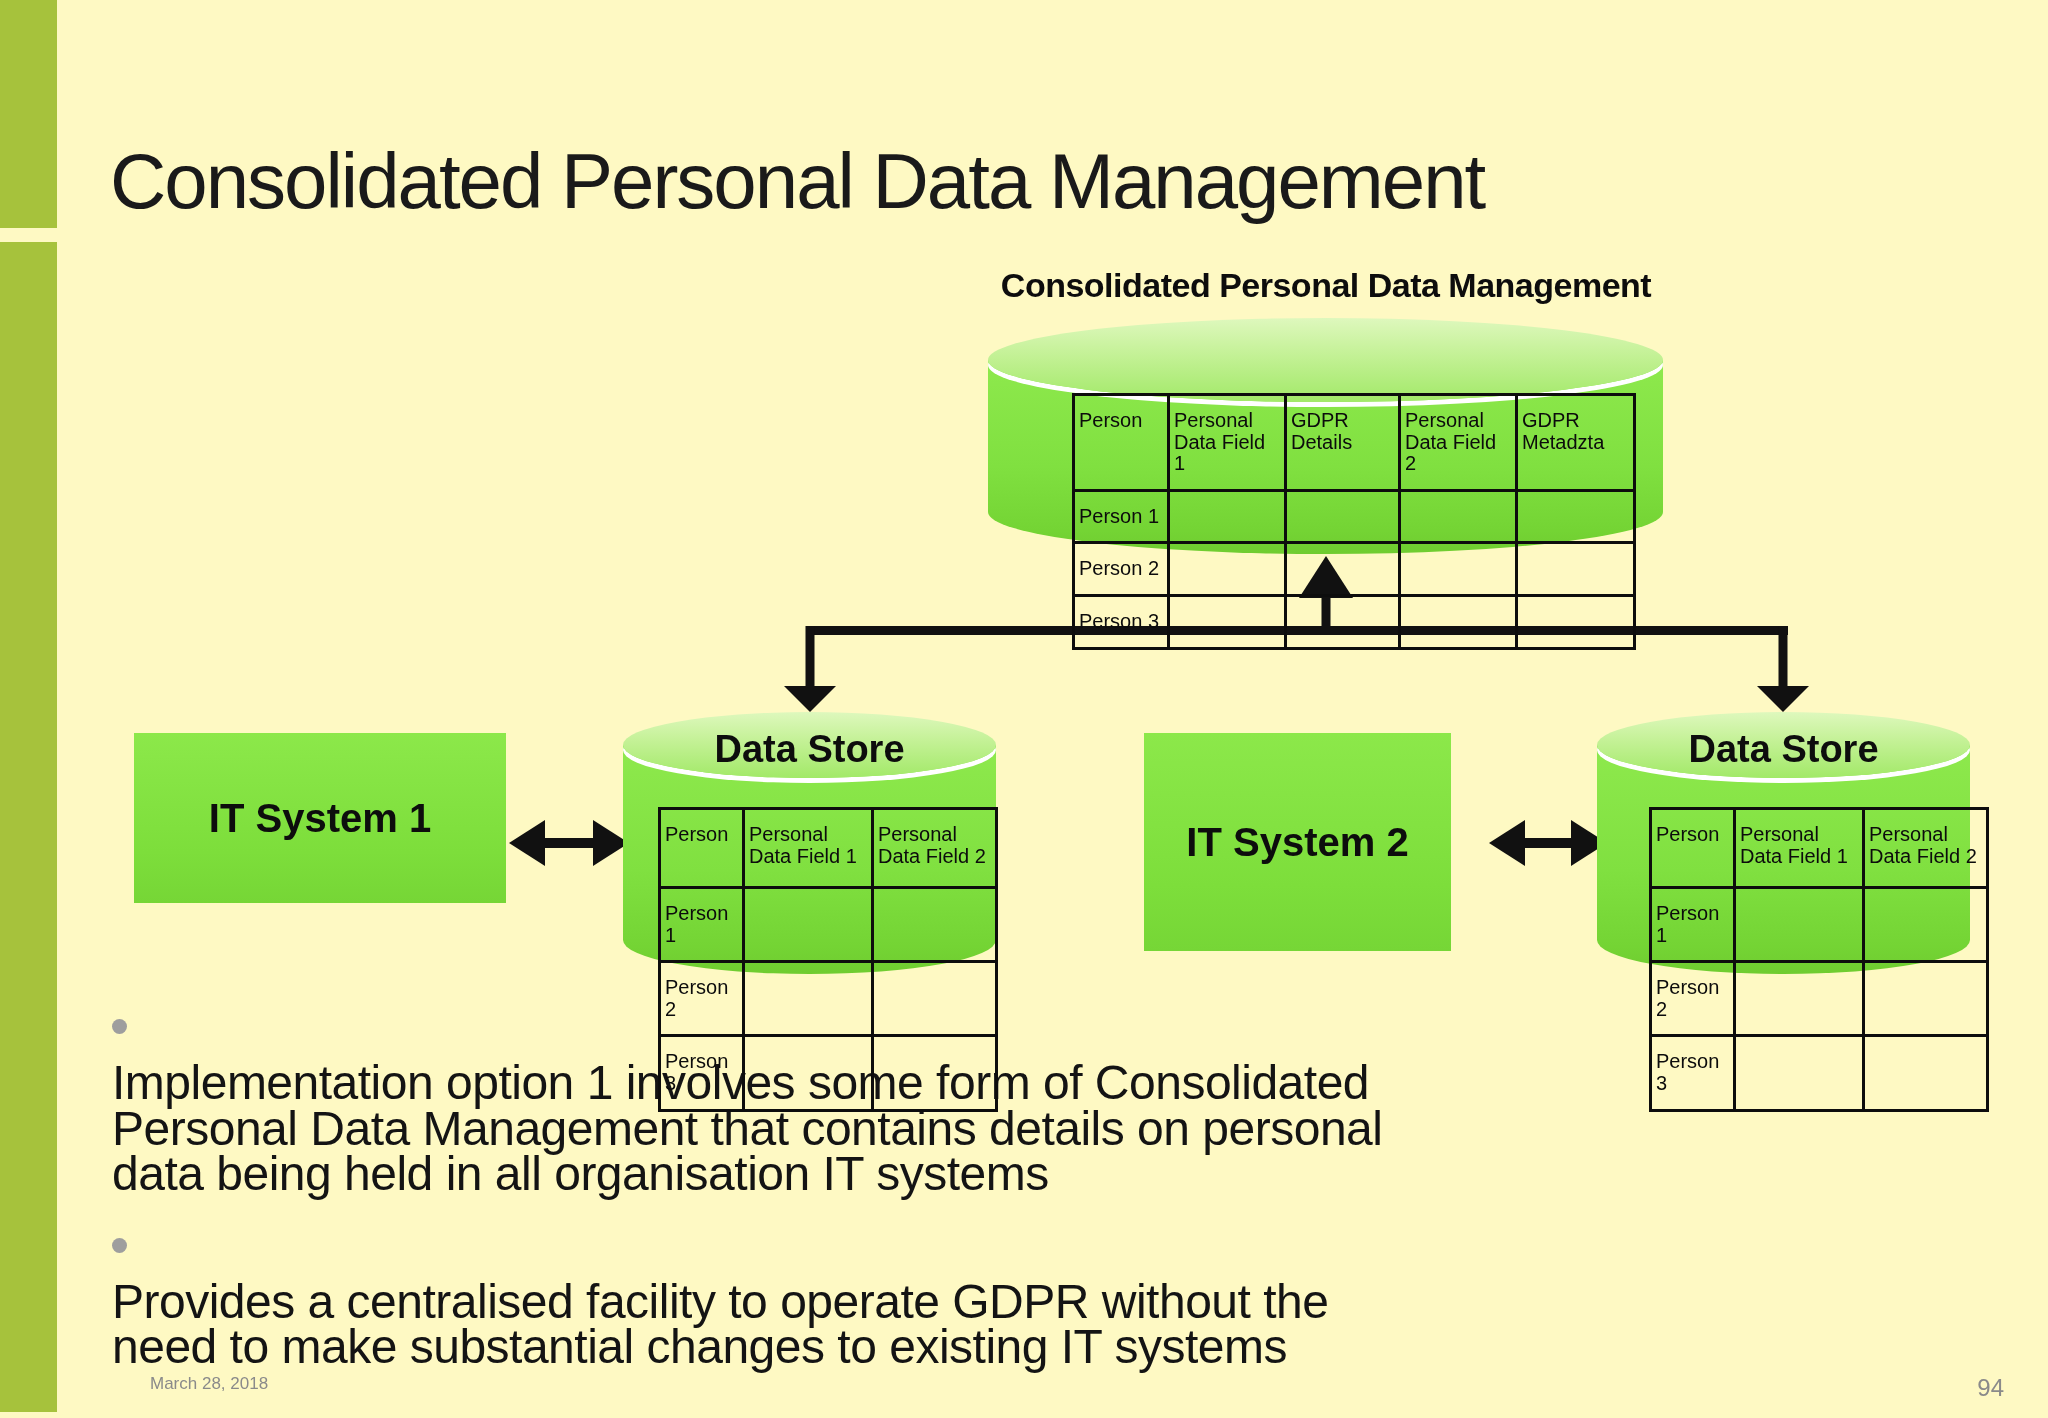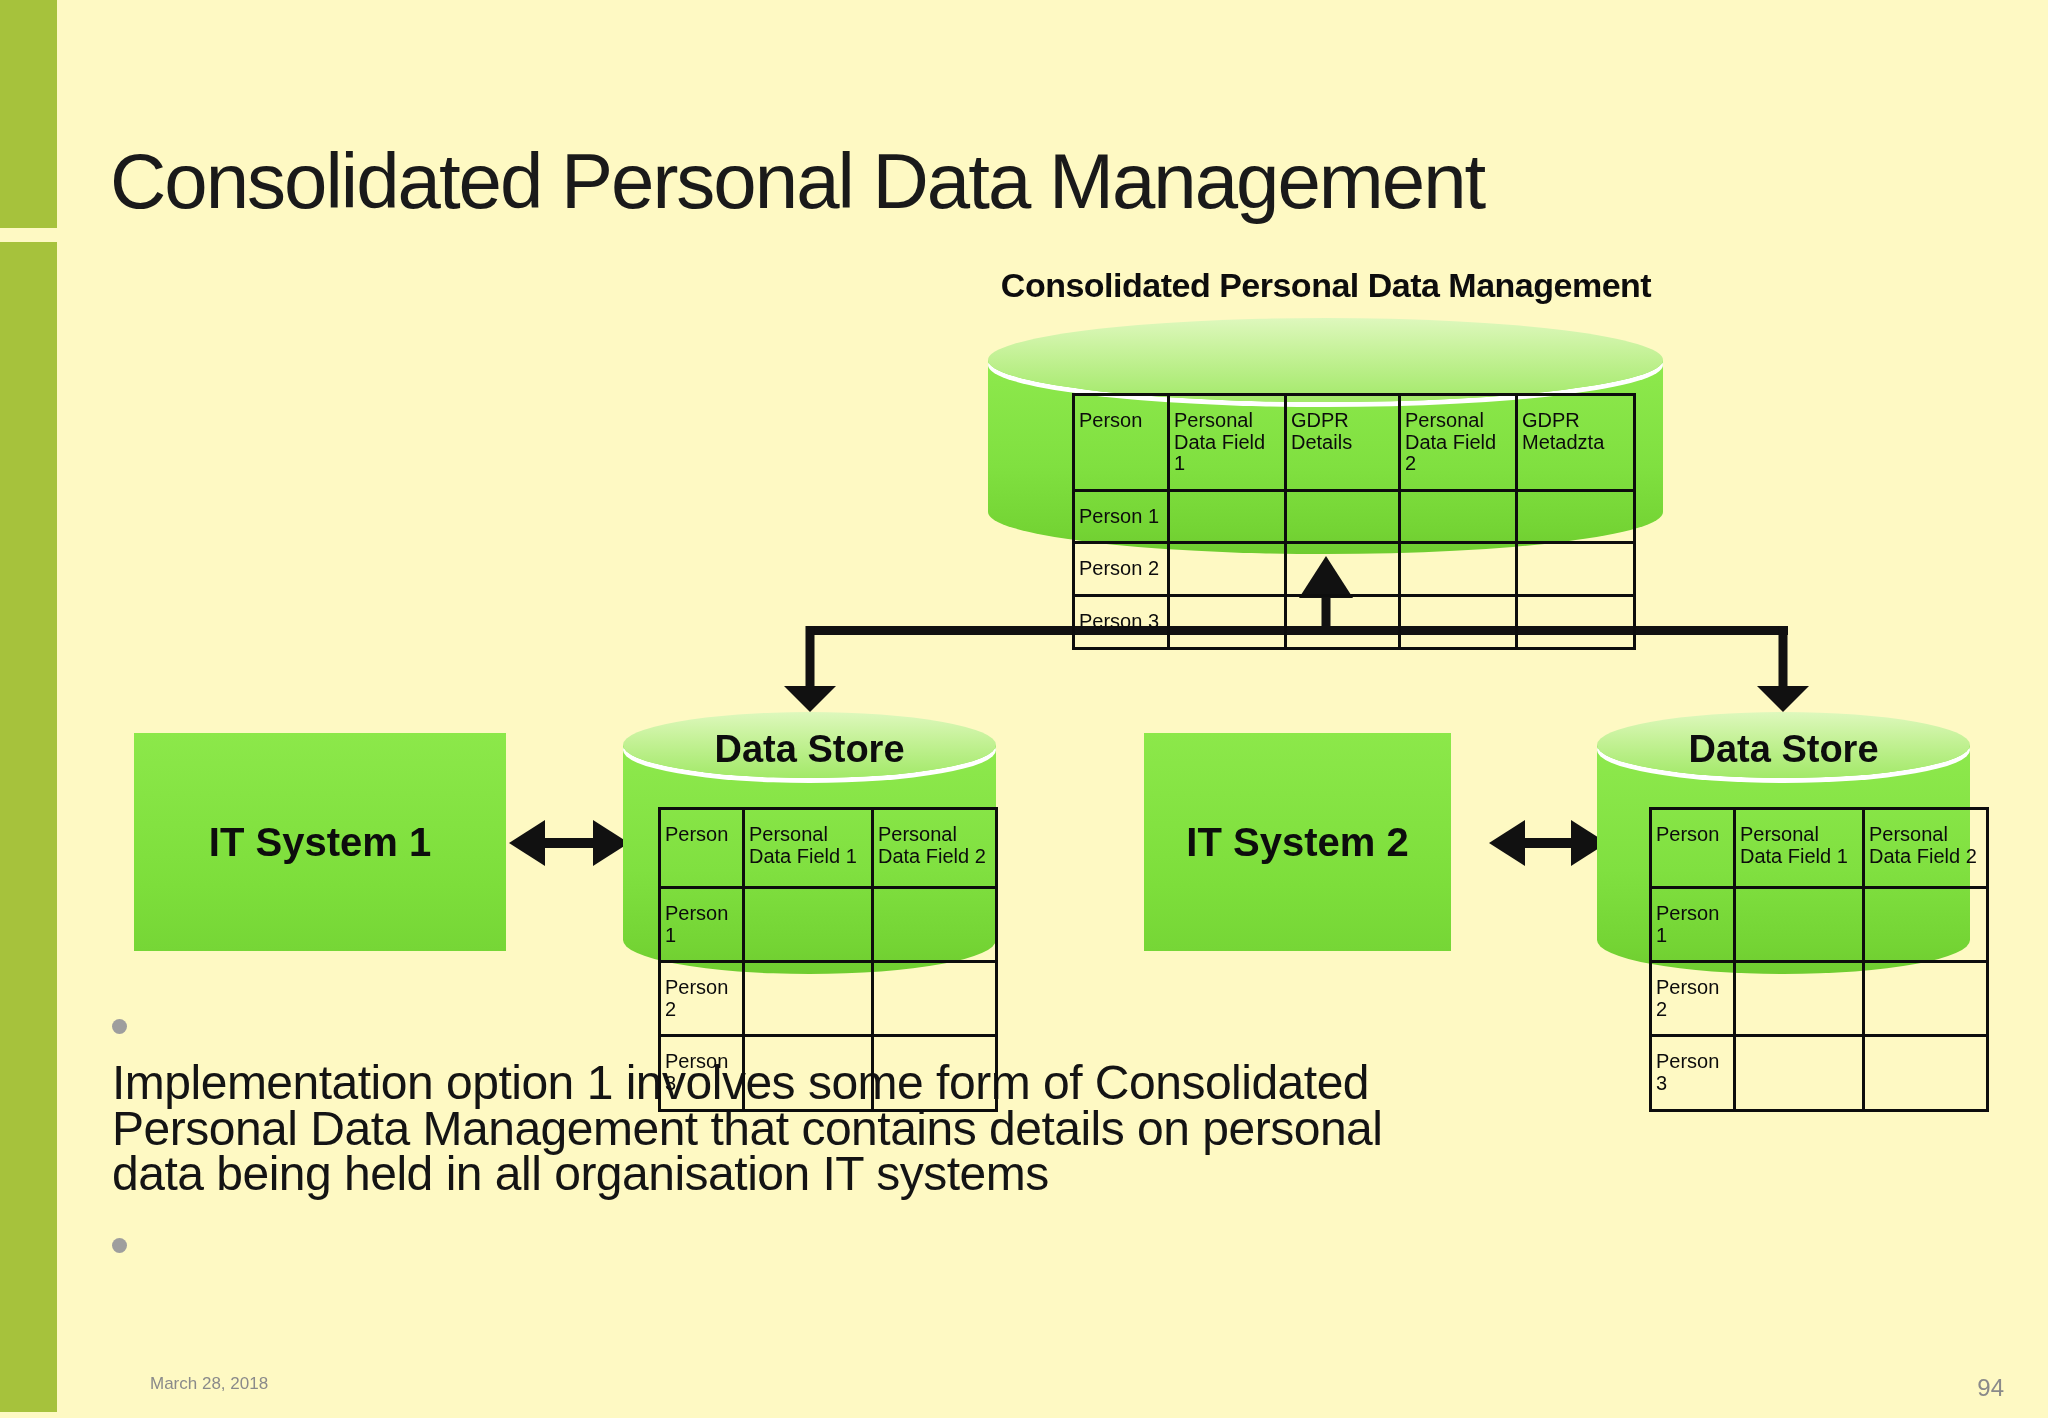--- a/index.html
+++ b/index.html
@@ -42,21 +42,21 @@
   .ds .cyl-body{top:33px;border-radius:0 0 50% 50% / 0 0 34px 34px;}
   .ds-label{
     position:absolute;left:0;right:0;top:16px;text-align:center;z-index:4;
     font-size:38px;font-weight:bold;color:#0d0d0d;
   }
   .itbox{
     position:absolute;display:flex;align-items:center;justify-content:center;
     background:linear-gradient(180deg,#8ce84a 0%,#7dde3b 70%,#76d636 100%);
     font-size:40px;font-weight:bold;color:#0d0d0d;
   }
-  #it1{left:134px;top:733px;width:372px;height:218px;}
+  #it1{left:134px;top:733px;width:372px;height:170px;}
   #it2{left:1144px;top:733px;width:307px;height:218px;}
 
   
   .dtable{
     position:absolute;z-index:5;border-collapse:collapse;table-layout:fixed;
     font-size:20px;line-height:1.08;color:#0c0c0c;
   }
   .dtable th,.dtable td{
     border:3px solid #0d0d0d;padding:14px 4px;text-align:left;vertical-align:top;
     font-weight:400;white-space:pre-line;overflow:hidden;
@@ -241,19 +241,21 @@
 
   <div class="bullets">
     <div class="bullet">
       <span class="dot"></span>
       <p class="btext">Implementation option 1 involves some form of Consolidated
 Personal Data Management that contains details on personal
 data being held in all organisation IT systems</p>
     </div>
     <div class="bullet">
       <span class="dot"></span>
+      <p class="btext">Provides a centralised facility to operate GDPR without the
+need to make substantial changes to existing IT systems</p>
     </div>
   </div>
 
   <div class="footer-date">March 28, 2018</div>
   <div class="footer-page">94</div>
 
 </div>
 
 </body></html>

